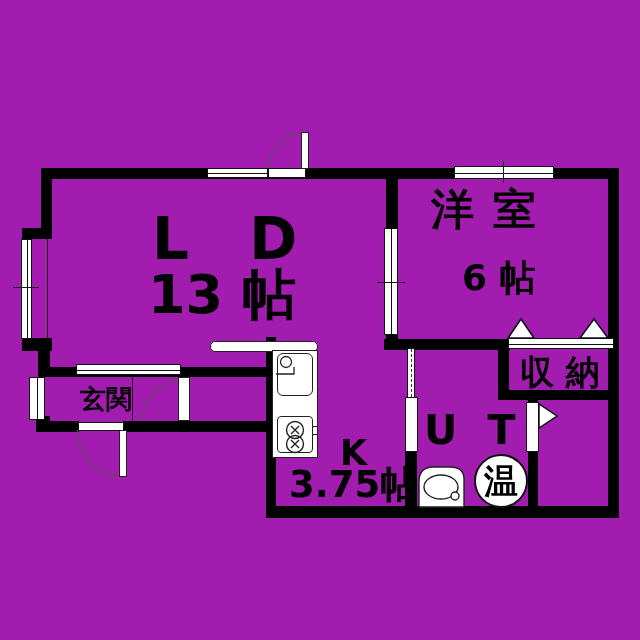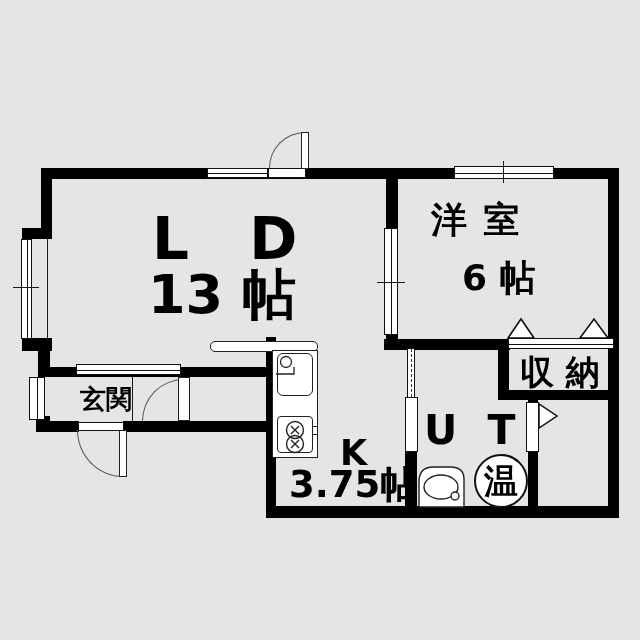--- a/index.html
+++ b/index.html
@@ -1,16 +1,16 @@
 <!DOCTYPE html>
 <html><head>
 <meta charset="utf-8">
 <style>
   html,body{margin:0;padding:0;background:#fff;}
-  #canvas{position:relative;width:640px;height:640px;background:#e5e5e5;overflow:hidden;
+  #canvas{position:relative;width:640px;height:640px;background:#a21caf;overflow:hidden;
           font-family:"DejaVu Sans","Liberation Sans",sans-serif;}
   .wall{position:absolute;background:#000;}
   .thin{position:absolute;background:#1a1a1a;}
   
   .winH{position:absolute;background:#fff;border:1px solid #111;box-sizing:border-box;}
   .winH::before{content:"";position:absolute;left:0;right:0;top:50%;border-top:1px solid #111;}
   .winV{position:absolute;background:#fff;border:1px solid #111;box-sizing:border-box;}
   .winV::before{content:"";position:absolute;top:0;bottom:0;left:50%;border-left:1px solid #111;}
   .winVd::before{border-left:1px dashed #333;}
   .panel{position:absolute;background:#fff;border:1.3px solid #111;box-sizing:border-box;}
@@ -112,21 +112,21 @@
       <path d="M508 338 L534 338 L521 319 Z"></path>
       <path d="M580 338 L608 338 L594 319 Z"></path>
     </g>
 
     <path d="M539 404 L539 428 L557 416 Z" stroke="#111" fill="#fff" stroke-width="1.5"></path>
   </svg>
 
   <div class="lbl" style="left:152px;top:210px;font-size:58px;letter-spacing:20px">L D</div>
   <div class="lbl" style="left:148px;top:268px;font-size:54px">13 帖</div>
 
-  <div class="lbl" style="left:431px;top:202px;font-size:36px;letter-spacing:2px">洋 室</div>
+  <div class="lbl" style="left:431px;top:188px;font-size:43px;letter-spacing:2px">洋 室</div>
   <div class="lbl" style="left:462px;top:260px;font-size:36px">6 帖</div>
 
   <div class="lbl" style="left:80px;top:386px;font-size:26px">玄関</div>
 
   <div class="lbl" style="left:340px;top:436px;font-size:35px">K</div>
   <div class="lbl" style="left:289px;top:466px;font-size:37px">3.75帖</div>
 
   <div class="lbl" style="left:520px;top:355px;font-size:34px">収 納</div>
 
   <div class="lbl" style="left:424px;top:410px;font-size:41px;letter-spacing:8px">U T</div>

